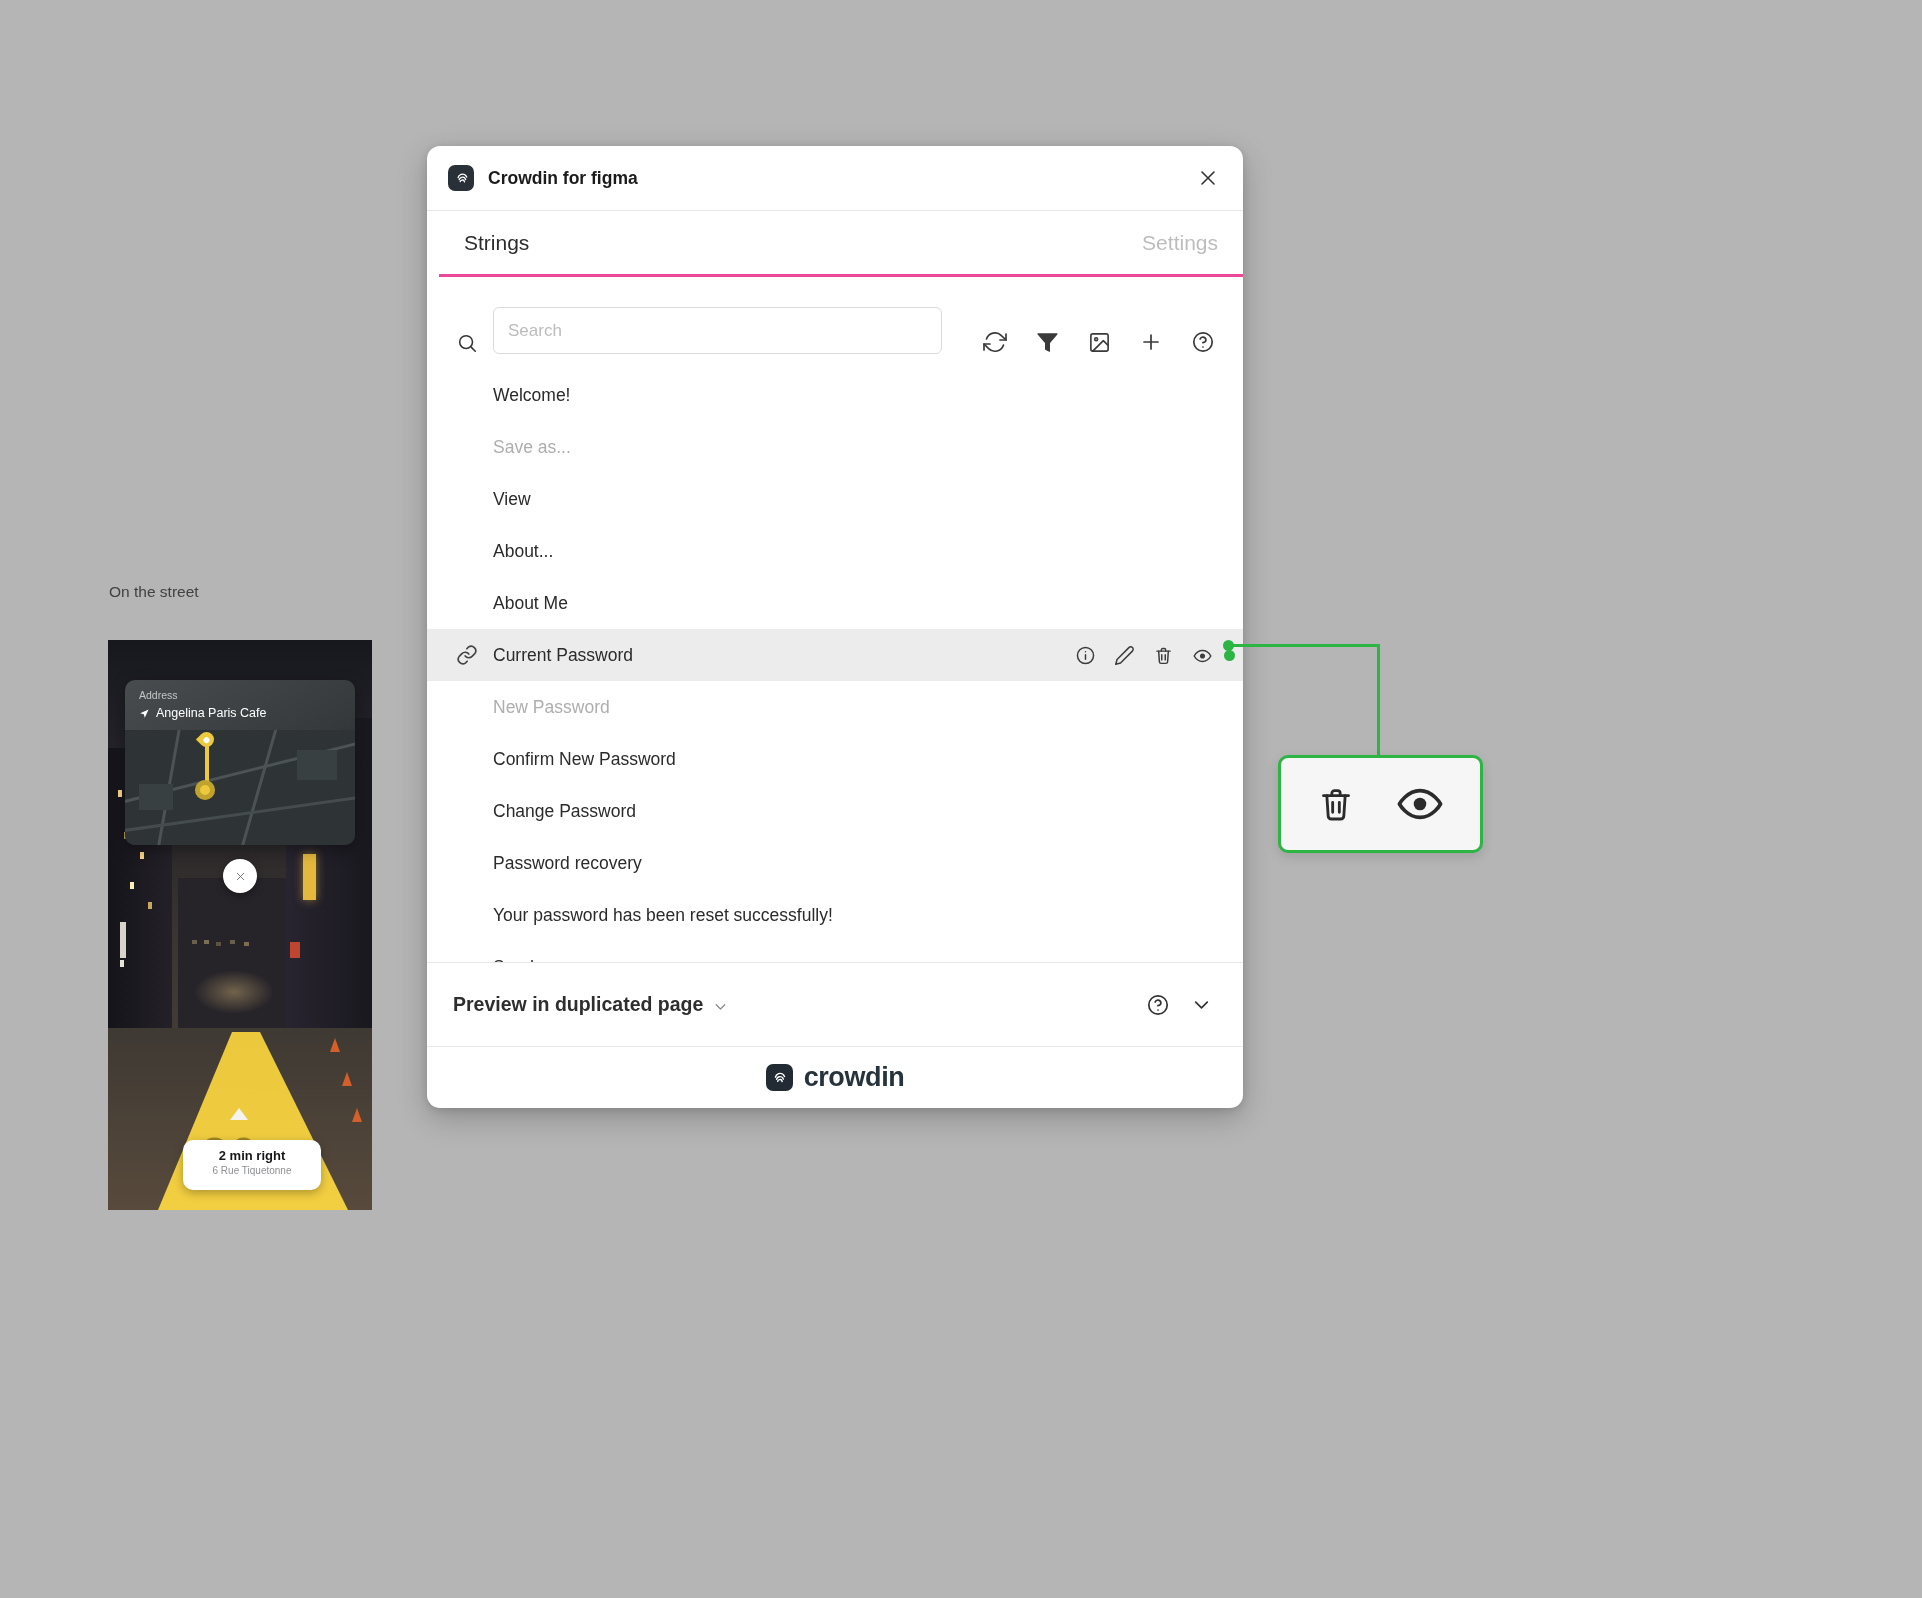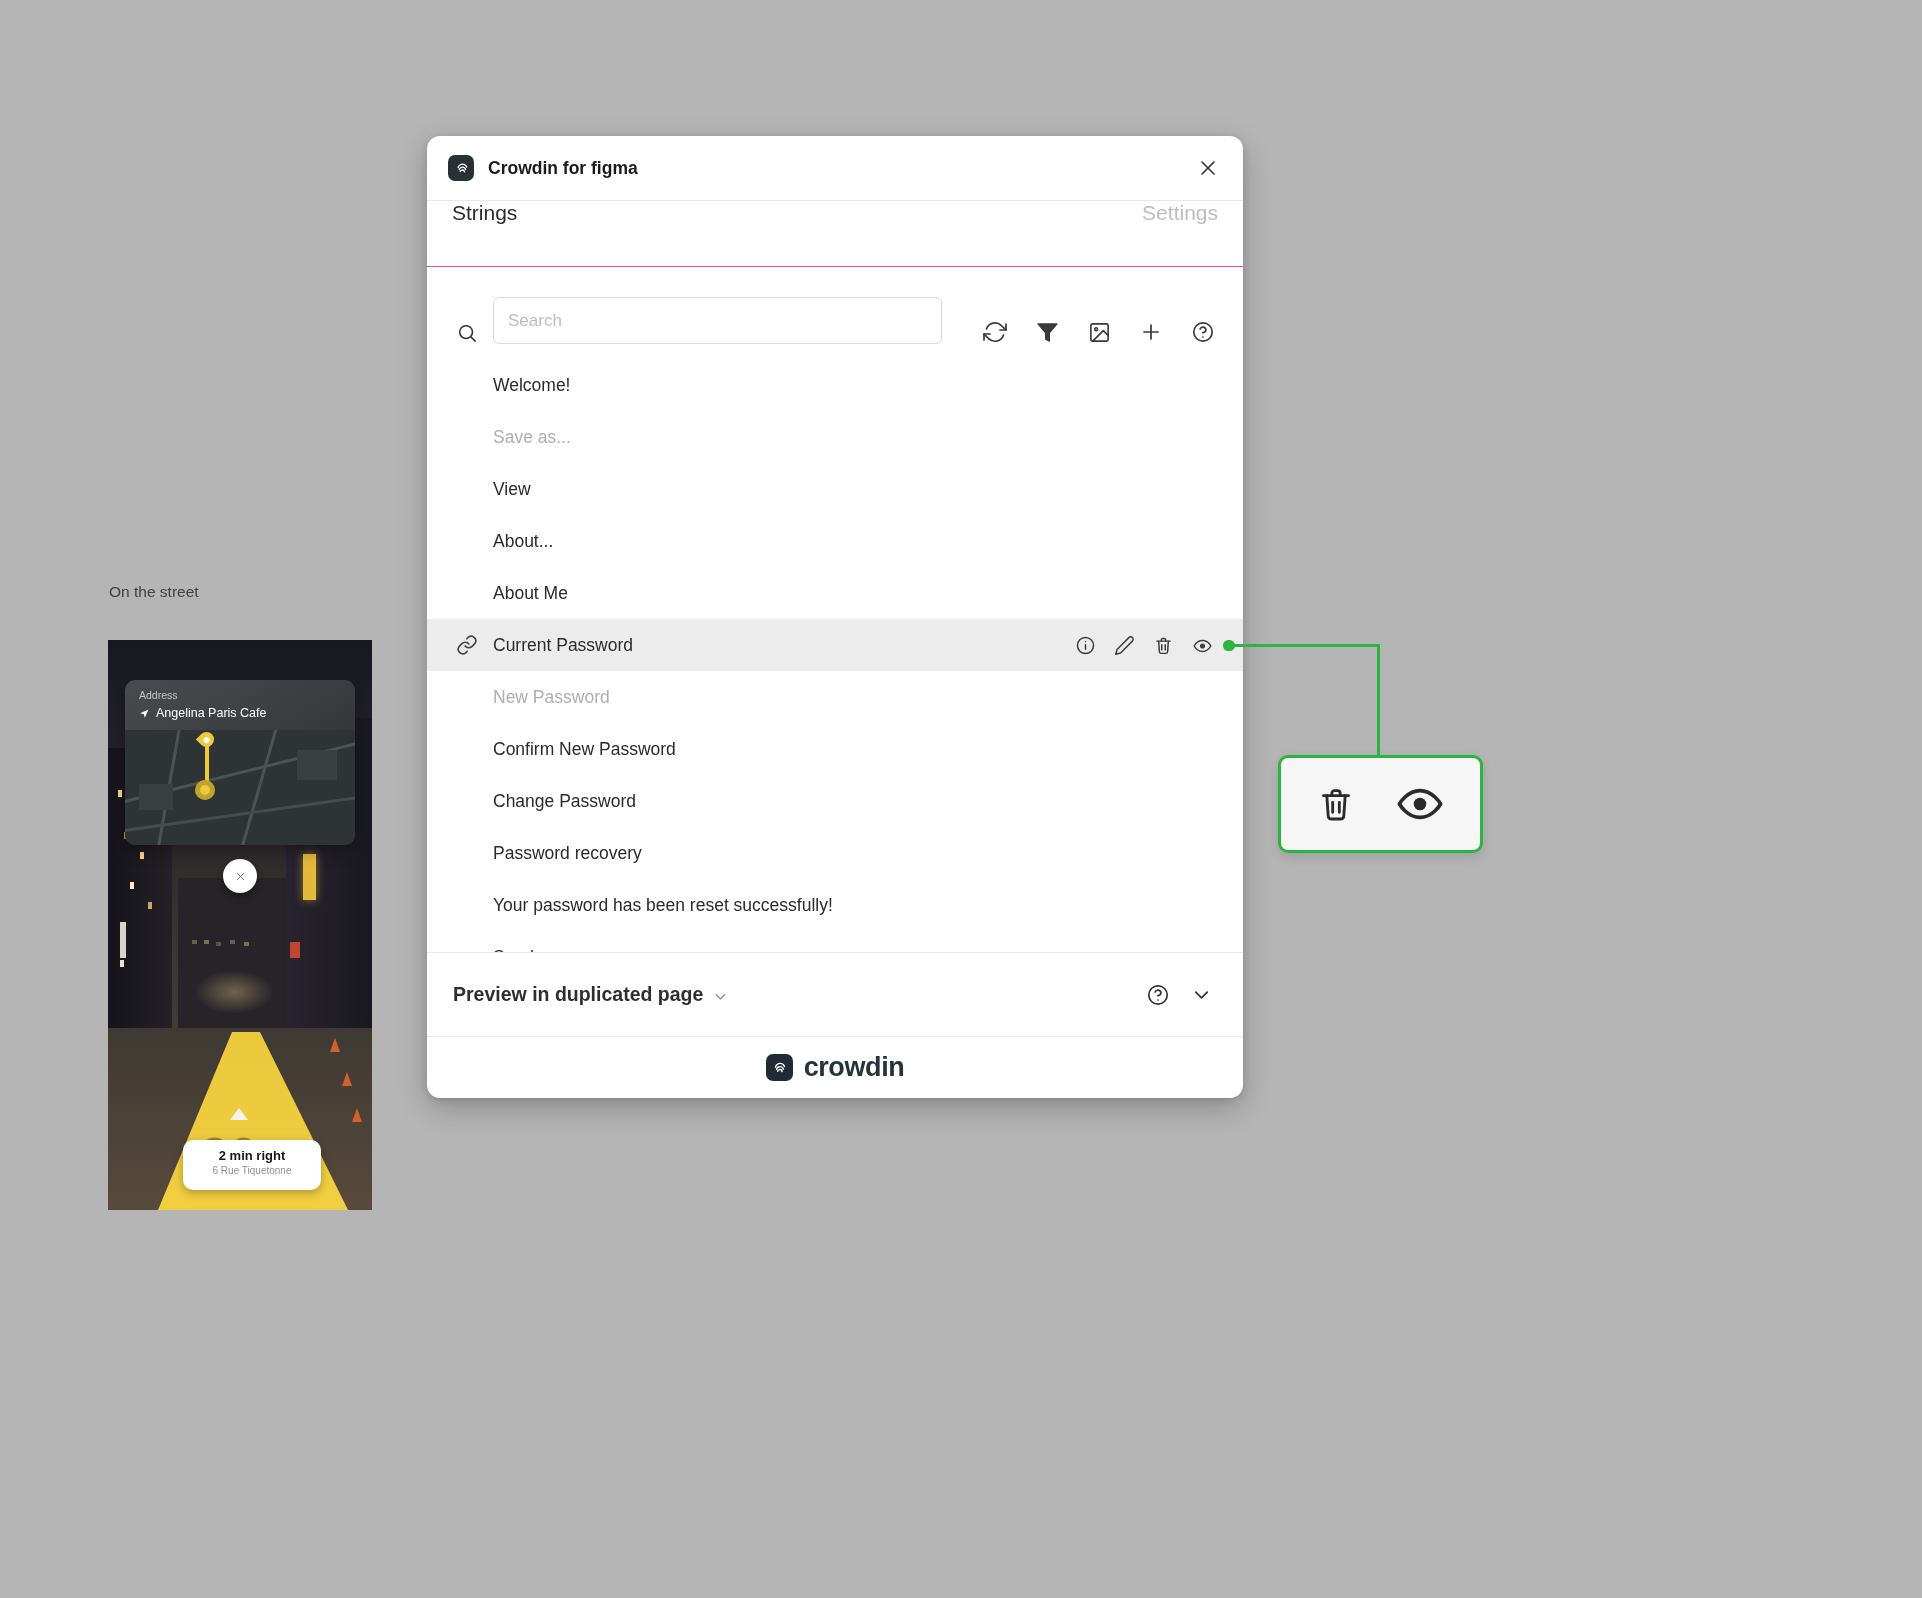--- a/index.html
+++ b/index.html
@@ -4,39 +4,39 @@
 <style>
   html,body { margin:0; padding:0; background:#b5b5b5; }
   * { box-sizing:border-box; }
   .canvas {
     position:relative; width:1922px; height:1598px; overflow:hidden;
     background:#b5b5b5; font-family:"Liberation Sans", sans-serif;
   }
 
   
   .win {
-    position:absolute; left:427px; top:136px; width:816px; height:962px;
+    position:absolute; left:427px; top:146px; width:816px; height:962px;
     background:#fff; border-radius:13px; overflow:hidden; z-index:5;
     box-shadow:0 10px 30px rgba(0,0,0,.22), 0 2px 8px rgba(0,0,0,.12);
   }
   .win-header {
     height:65px; border-bottom:1px solid #e7e7e7;
     display:flex; align-items:center; padding:0 22px 0 21px;
   }
   .logo {
     width:26px; height:26px; border-radius:7px; background:#2a3038;
     display:flex; align-items:center; justify-content:center; flex:0 0 auto;
   }
   .logo svg { color:#fff; }
   .win-title { margin-left:14px; font-size:17.5px; font-weight:700; color:#1b1b1b; }
   .close-btn { margin-left:auto; width:26px; height:26px; display:flex; align-items:center; justify-content:center; color:#333; cursor:pointer; }
 
   .tabs {
-    height:66px; border-bottom:1px solid #ec4899;
-    display:flex; align-items:flex-start; justify-content:space-between; padding:0 25px;
+    height:66px; border-bottom:3px solid #ec4899;
+    display:flex; align-items:center; justify-content:space-between; padding:0 25px;margin-left:12px;
   }
   .tab-strings { font-size:21px; font-weight:500; color:#2c2c2c; cursor:pointer; }
   .tab-settings { font-size:21px; font-weight:500; color:#bdbdbd; cursor:pointer; }
 
   .toolbar {
     position:absolute; left:0; right:0; top:160px; height:48px;
     display:flex; align-items:flex-end;
   }
   .search-glass { margin-left:29px; color:#333; display:flex; }
   .search {

